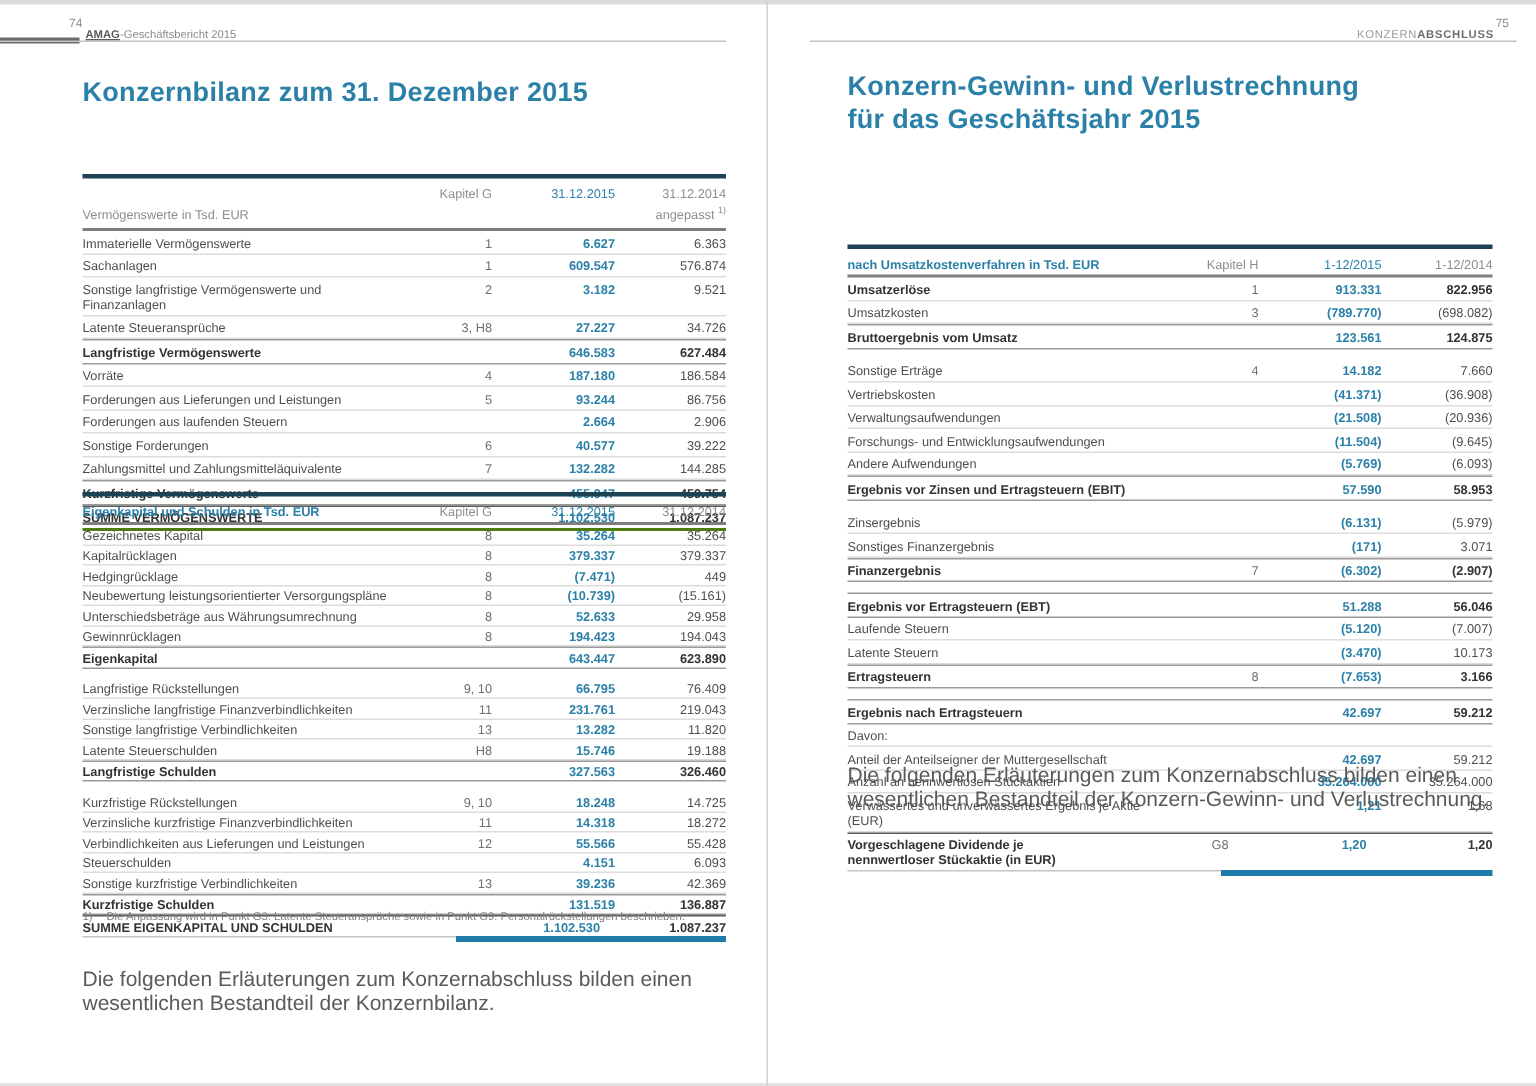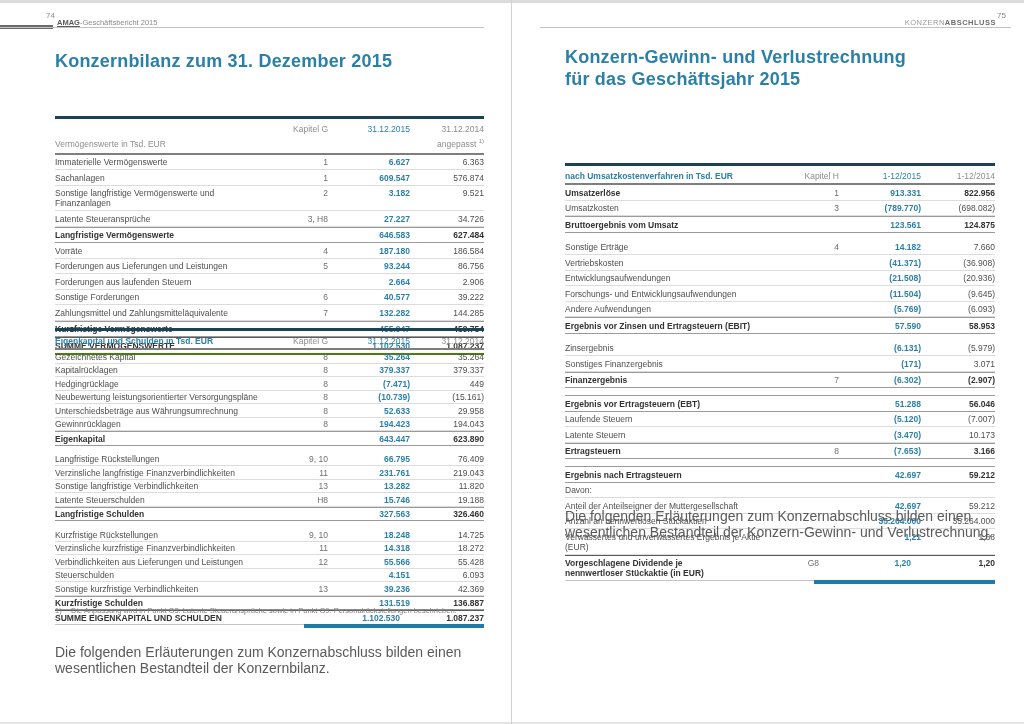--- a/index.html
+++ b/index.html
@@ -421,21 +421,21 @@
           </div>
 
           <div class="row rt-n">
             <span class="lab"><span>Vertriebskosten</span><span class="l2"></span></span>
             <span class="kap"></span>
             <span class="v15">(41.371)</span>
             <span class="v14">(36.908)</span>
           </div>
 
           <div class="row rt-n">
-            <span class="lab"><span>Entwicklungsaufwendungen</span><span class="l2"></span></span>
+            <span class="lab"><span>Verwaltungsaufwendungen</span><span class="l2"></span></span>
             <span class="kap"></span>
             <span class="v15">(21.508)</span>
             <span class="v14">(20.936)</span>
           </div>
 
           <div class="row rt-n">
             <span class="lab"><span>Forschungs- und Entwicklungsaufwendungen</span><span class="l2"></span></span>
             <span class="kap"></span>
             <span class="v15">(11.504)</span>
             <span class="v14">(9.645)</span>

